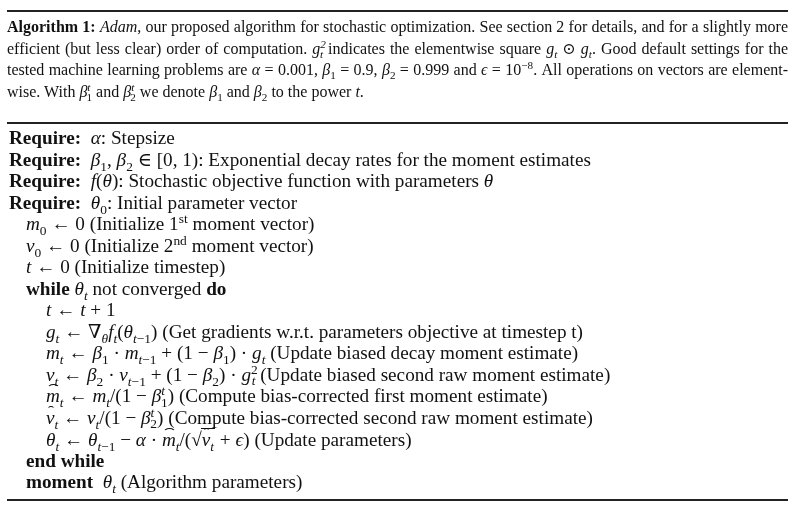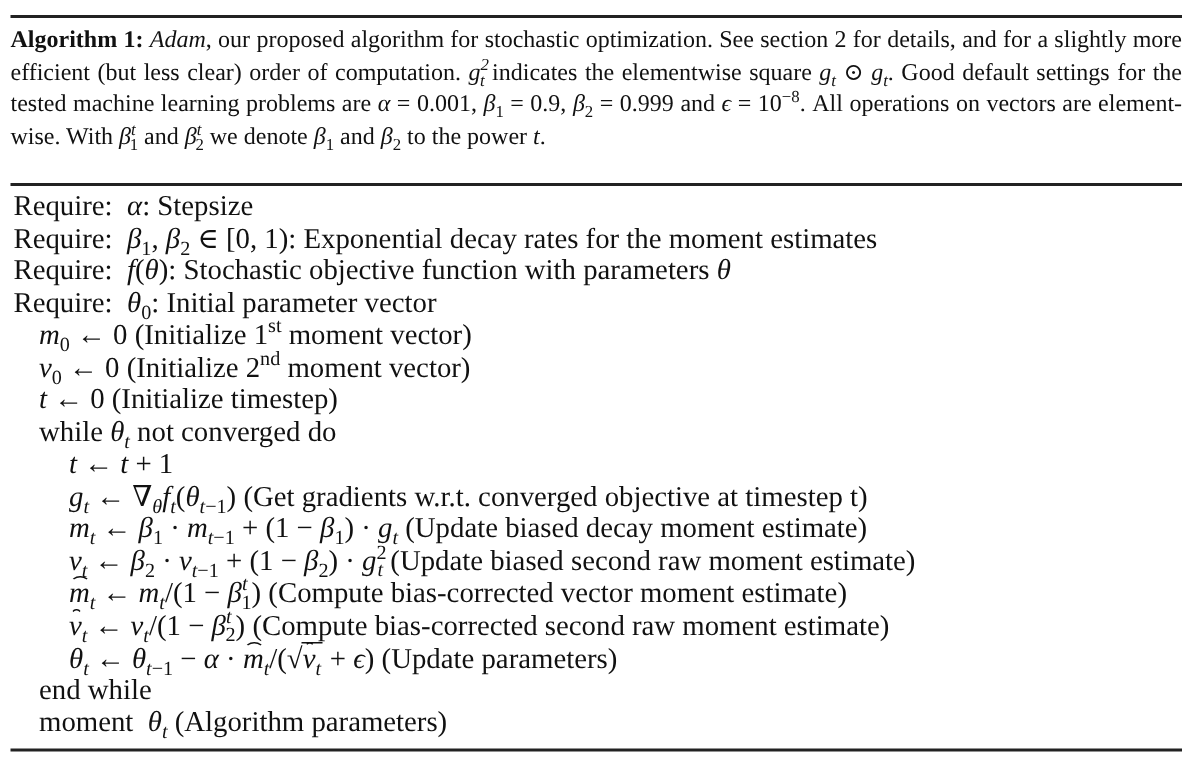--- a/index.html
+++ b/index.html
@@ -5,21 +5,21 @@
   html, body { margin:0; padding:0; background:#ffffff; }
   body { width:800px; height:513px; overflow:hidden; position:relative;
          font-family:"Liberation Serif","DejaVu Serif",serif; color:#111; }
   .box { position:absolute; left:7px; width:781px; top:10px; }
   .rule { position:absolute; left:0; width:781px; height:2px; background:#222; }
   .rule.thin { height:1.6px; }
   .caption { position:absolute; left:0; top:6px; width:781px;
              font-size:16px; line-height:21.6px; text-align:justify; }
   .caption b { font-weight:bold; }
   .line { position:absolute; font-size:19.2px; line-height:21.6px; white-space:nowrap; }
-  .kw { font-weight:normal; }
+  .kw { font-weight:bold; }
   i.m { font-style:italic; }
   sub, sup { font-size:70%; line-height:0; }
   .hat { position:relative; display:inline-block; }
   .hat::before { content:""; position:absolute; left:1px; right:0; top:-1px; height:4px;
                  border-top:1.3px solid #111; border-left:1.3px solid transparent; border-right:1.3px solid transparent;
                  border-radius:50% 50% 0 0 / 100% 100% 0 0; }
   .sqrt { display:inline-block; border-top:1.3px solid #111; padding:0 1px; margin-left:-1px;font-family:Liberation Serif, serif; }
 </style>
 </head>
 <body>
@@ -57,30 +57,30 @@
     <i class="m">t</i> ← 0 <span>(Initialize timestep)</span>
   </div>
 
   <div class="line" style="left:19px;top:267.5px">
     <span class="kw">while</span> <i class="m">θ<sub>t</sub></i> not converged <span class="kw">do</span>
   </div>
   <div class="line" style="left:39px;top:289px">
     <i class="m">t</i> ← <i class="m">t</i> + 1
   </div>
   <div class="line" style="left:39px;top:310.5px">
-    <i class="m">g<sub>t</sub></i> ← ∇<sub><i>θ</i></sub><i class="m">f<sub>t</sub></i>(<i class="m">θ</i><sub><i>t</i>−1</sub>) <span>(Get gradients w.r.t. converged objective at timestep t)</span>
+    <i class="m">g<sub>t</sub></i> ← ∇<sub><i>θ</i></sub><i class="m">f<sub>t</sub></i>(<i class="m">θ</i><sub><i>t</i>−1</sub>) <span>(Get gradients w.r.t. parameters objective at timestep t)</span>
   </div>
   <div class="line" style="left:39px;top:332px">
     <i class="m">m<sub>t</sub></i> ← <i class="m">β</i><sub>1</sub> · <i class="m">m</i><sub><i>t</i>−1</sub> + (1 − <i class="m">β</i><sub>1</sub>) · <i class="m">g<sub>t</sub></i> <span>(Update biased decay moment estimate)</span>
   </div>
   <div class="line" style="left:39px;top:353.5px">
     <i class="m">v<sub>t</sub></i> ← <i class="m">β</i><sub>2</sub> · <i class="m">v</i><sub><i>t</i>−1</sub> + (1 − <i class="m">β</i><sub>2</sub>) · <i class="m">g</i><sup>2</sup><sub style="margin-left:-6px"><i>t</i></sub> <span>(Update biased second raw moment estimate)</span>
   </div>
   <div class="line" style="left:39px;top:375px">
-    <span class="hat"><i class="m">m</i></span><sub><i>t</i></sub> ← <i class="m">m<sub>t</sub></i>/(1 − <i class="m">β</i><sup><i>t</i></sup><sub style="margin-left:-4px">1</sub>) <span>(Compute bias-corrected vector moment estimate)</span>
+    <span class="hat"><i class="m">m</i></span><sub><i>t</i></sub> ← <i class="m">m<sub>t</sub></i>/(1 − <i class="m">β</i><sup><i>t</i></sup><sub style="margin-left:-4px">1</sub>) <span>(Compute bias-corrected first moment estimate)</span>
   </div>
   <div class="line" style="left:39px;top:396.5px">
     <span class="hat"><i class="m">v</i></span><sub><i>t</i></sub> ← <i class="m">v<sub>t</sub></i>/(1 − <i class="m">β</i><sup><i>t</i></sup><sub style="margin-left:-4px">2</sub>) <span>(Compute bias-corrected second raw moment estimate)</span>
   </div>
   <div class="line" style="left:39px;top:418px">
     <i class="m">θ<sub>t</sub></i> ← <i class="m">θ</i><sub><i>t</i>−1</sub> − <i class="m">α</i> · <span class="hat"><i class="m">m</i></span><sub><i>t</i></sub>/(√<span class="sqrt"><span class="hat"><i class="m">v</i></span><sub><i>t</i></sub></span> + <i class="m">ϵ</i>) <span>(Update parameters)</span>
   </div>
   <div class="line" style="left:19px;top:439.5px">
     <span class="kw">end while</span>
   </div>

